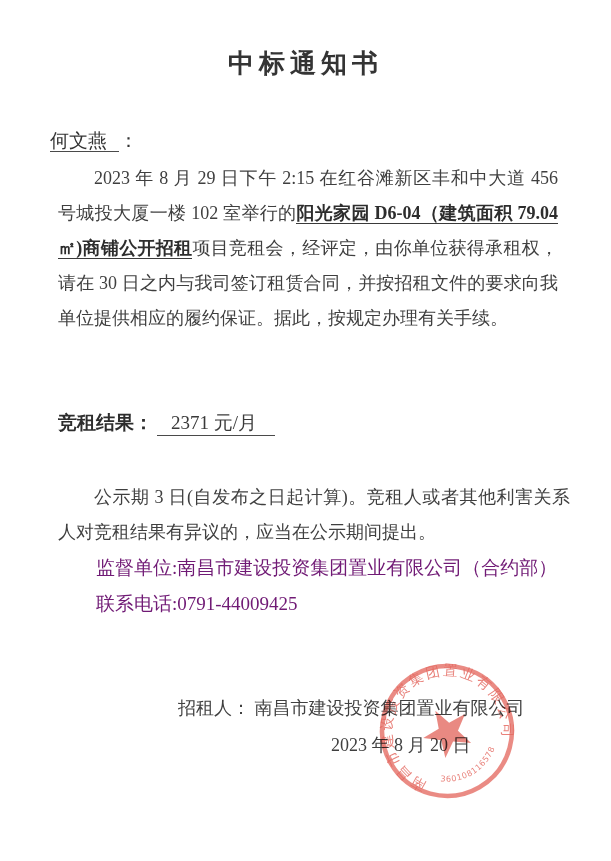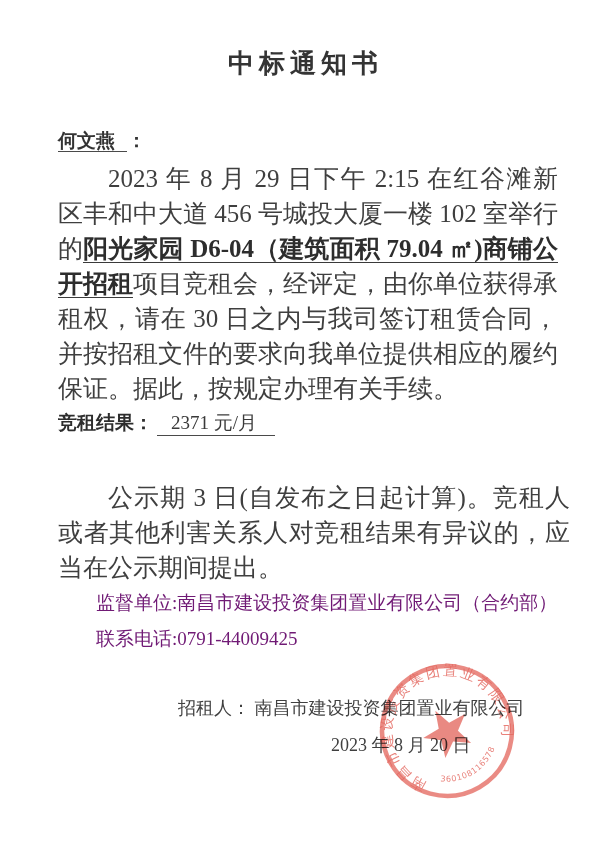--- a/index.html
+++ b/index.html
@@ -23,31 +23,31 @@
     width: 611px;
     text-align: center;
     font-size: 26px;
     font-weight: 600;
     letter-spacing: 5px;
     color: #343434;
   }
   .recipient {
     position: absolute;
     top: 128px;
-    left: 58px;
+    left: 50px;
     font-size: 19px;
-    font-weight: bold;
+    font-weight: normal;
     color: #333333;
   }
   .recipient .name {
     border-bottom: 1.5px solid #4a4a4a;
     padding-right: 12px;
   }
   .para {
-    font-size: 25px;
+    font-size: 18px;
     line-height: 35px;
     text-align: justify;
     color: #3f3f3f;
   }
   .para1 {
     position: absolute;
     top: 161px;
     left: 58px;
     width: 500px;
     text-indent: 2em;

